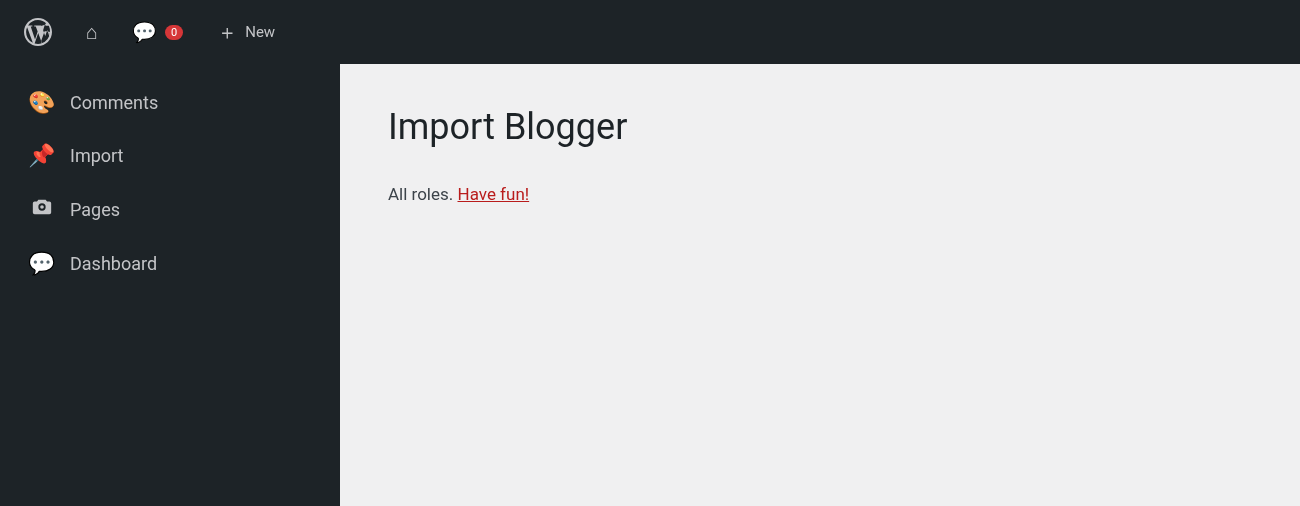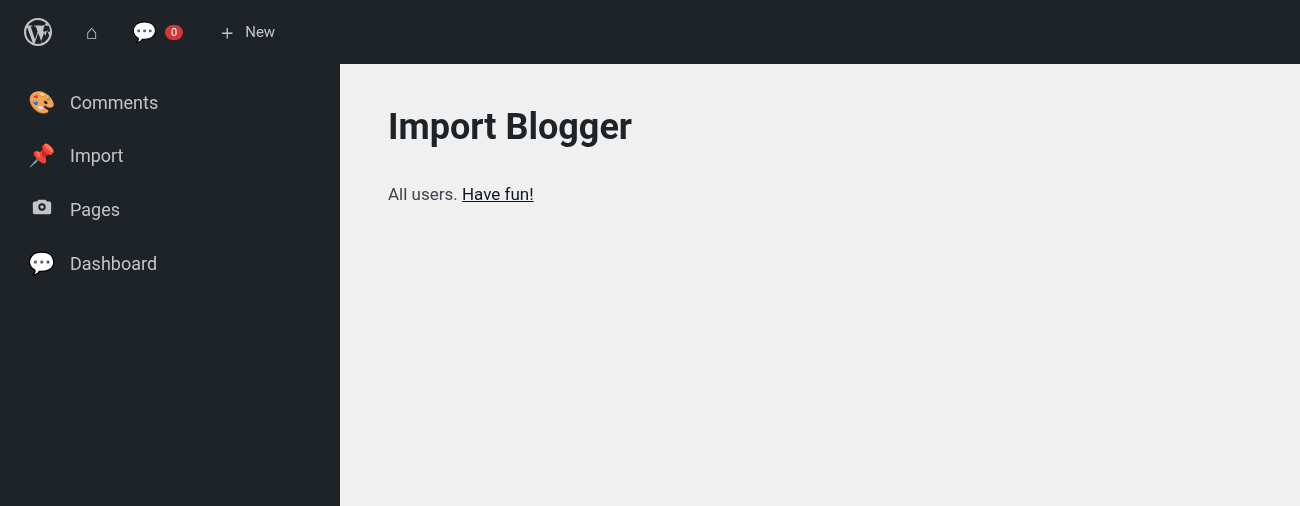--- a/index.html
+++ b/index.html
@@ -77,33 +77,33 @@
     }
 
     
     #content-area {
       background-color: #f0f0f1;
       flex: 1;
       padding: 40px 48px;
     }
     #page-title {
       font-size: 36px;
-      font-weight: 700;
+      font-weight: 400;
       color: #1d2327;
       margin-bottom: 30px;
       line-height: 1.3;
     }
     .content-text {
       font-size: 17px;
       color: #3c434a;
       line-height: 1.6;
       margin-bottom: 16px;
     }
     .content-link {
-      color: #0f172a;
+      color: #b91c1c;
       text-decoration: underline;
       cursor: pointer;
     }
 
     
     .wp-icon svg {
       width: 28px;
       height: 28px;
       fill: #c3c4c7;
     }
@@ -162,18 +162,18 @@
       <span class="sidebar-icon">💬</span>
       <span>Dashboard</span>
     </div>
 
   </nav>
 
   <main id="content-area">
     <h1 id="page-title">Import Blogger</h1>
 
     <p class="content-text">
-      <span>All users. </span><a class="content-link">Have fun!</a>
+      <span>All roles. </span><a class="content-link">Have fun!</a>
     </p>
 
   </main>
 
 </div>
 
 </body></html>

